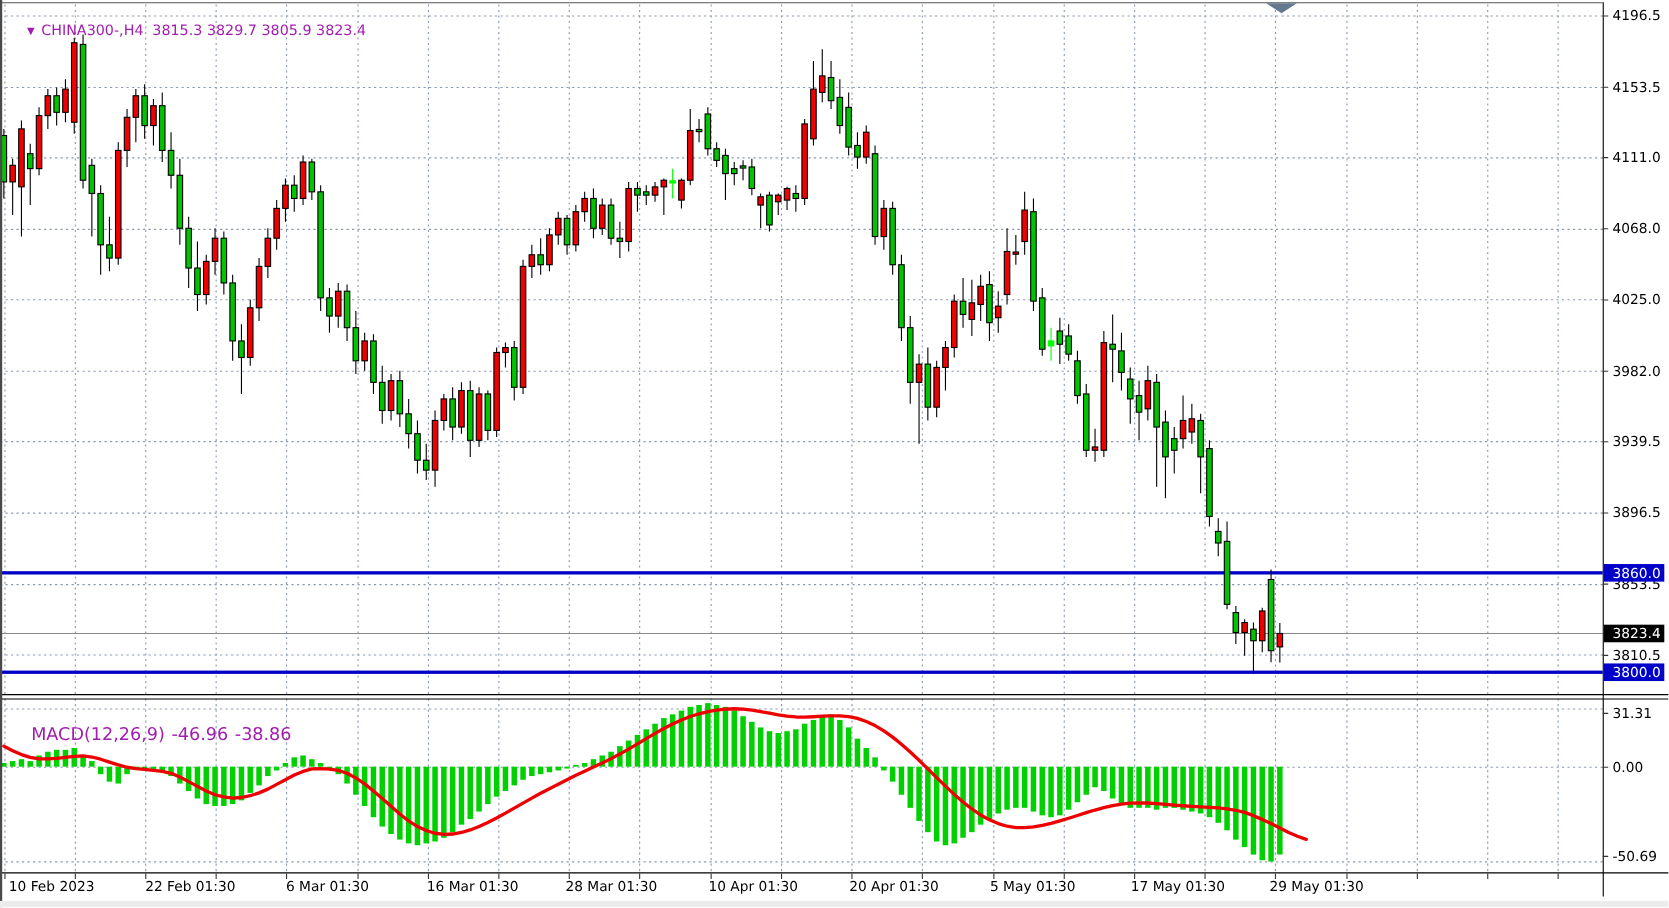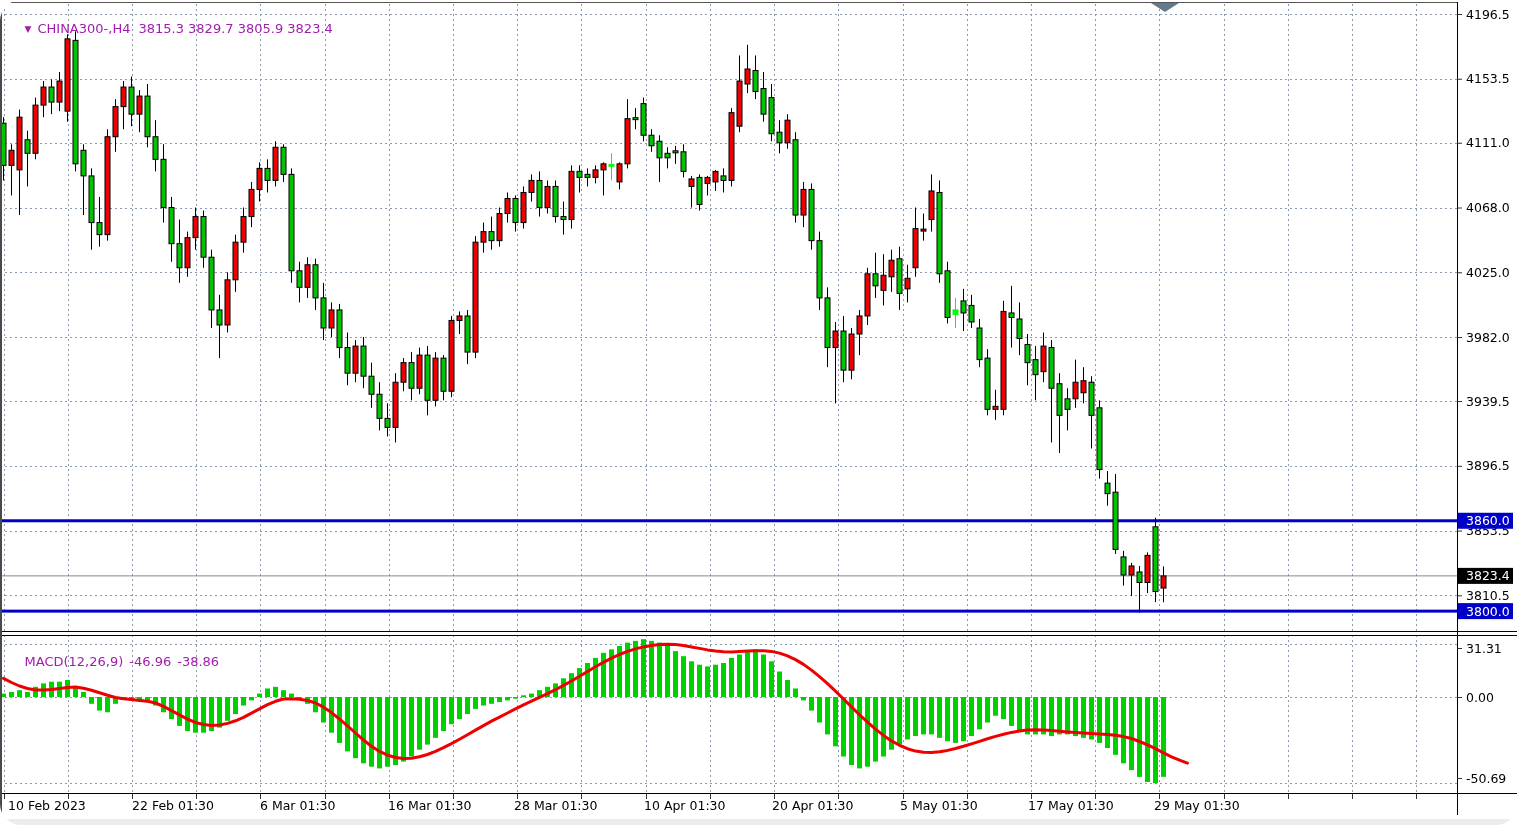--- a/index.html
+++ b/index.html
@@ -1,24 +1,24 @@
 <!DOCTYPE html>
 <html><head>
 <meta charset="utf-8">
 <style>
   html,body{margin:0;padding:0;background:#ffffff;}
   #stage{position:relative;width:1517px;height:825px;background:#ffffff;overflow:hidden;
-         font-family:"DejaVu Sans","Liberation Sans",sans-serif;border-radius:21px;}
+         font-family:"DejaVu Sans","Liberation Sans",sans-serif;}
   #chart-svg{position:absolute;left:0;top:0;}
   .overlay{position:absolute;color:#a21caf;white-space:pre;}
   #title-bar{left:8px;top:6px;font-size:13px;}
   #title-bar .sym{margin-left:6px;}
   #title-bar .ohlc{margin-left:8px;}
   #dd-icon{font-size:9px;position:relative;top:-1px;cursor:pointer;}
-  #macd-bar{left:8px;top:639px;font-size:13px;}
+  #macd-bar{left:8px;top:639px;font-size:16px;}
   #macd-bar span{margin-right:6px;}
 </style>
 </head>
 <body>
 
 <div id="stage">
   <svg id="chart-svg" width="1517" height="825">
       <line x1="4.5" y1="4" x2="4.5" y2="631" stroke="#8a9ab0" stroke-width="1" stroke-dasharray="2 3"></line>
       <line x1="4.5" y1="635" x2="4.5" y2="793" stroke="#8a9ab0" stroke-width="1" stroke-dasharray="2 3"></line>
       <line x1="68.5" y1="4" x2="68.5" y2="631" stroke="#8a9ab0" stroke-width="1" stroke-dasharray="2 3"></line>

